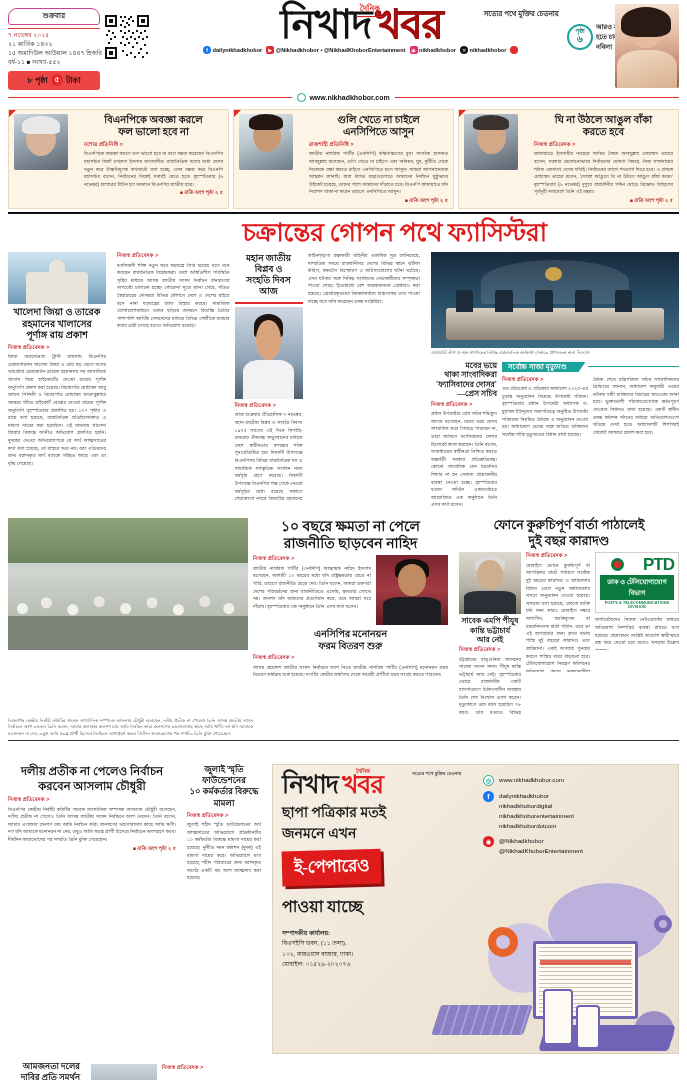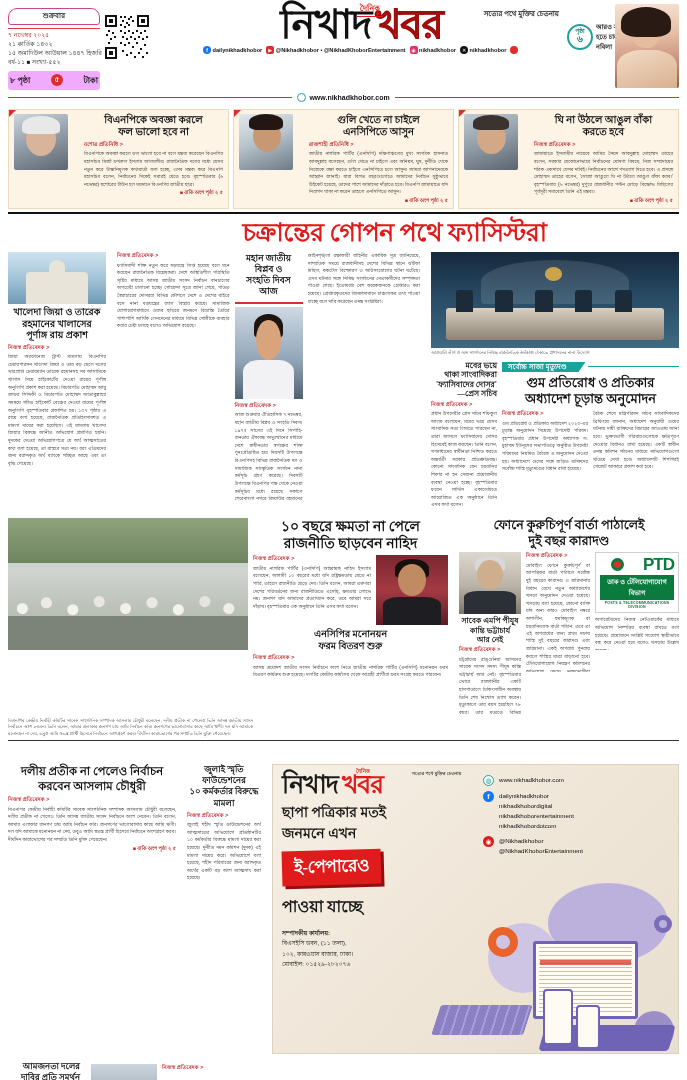--- a/index.html
+++ b/index.html
@@ -18,22 +18,22 @@
   .datebox { width: 92px; flex: 0 0 92px; padding-top: 4px; }
   .day-pill {
     border: 1px solid #c9458f; border-radius: 9px 9px 3px 3px;
     text-align: center; font-size: 7px; color: #1a1a1a; padding: 1px 0 2px;
     background: #fff; font-weight: bold; letter-spacing: .2px;
   }
   .date-lines { margin-top: 3px; border-top: 1px solid #e03a3a; padding-top: 2px; }
   .date-lines div { font-size: 6.2px; color: #b01d1d; line-height: 1.45; white-space: nowrap; }
   .date-lines div.dark { color: #1a1a1a; }
   .price-row {
-    margin-top: 4px; background: #f0abfc; border-radius: 3px;
-    display: flex; align-items: center; justify-content: space-between; gap: 3px;
+    margin-top: 4px; background: #ef4444; border-radius: 3px;
+    display: flex; align-items: center; justify-content: center; gap: 3px;
     padding: 3px 2px; font-size: 8px; font-weight: bold; color: #111;
   }
   .price-circle {
     width: 12px; height: 12px; border-radius: 50%; background: #e32b2b;
     color: #fff; font-size: 7.5px; display: flex; align-items: center; justify-content: center;
   }
 
   .qr { width: 46px; height: 46px; flex: 0 0 46px; margin: 10px 6px 0 4px; }
   .qr svg { display: block; }
 
@@ -493,22 +493,20 @@
 'ফ্যাসিবাদের দোসর'
 —প্রেস সচিব</div>
           <div class="credit" style="margin-top:2px">নিজস্ব প্রতিবেদক &gt;</div>
           <div class="body-text" style="max-height:120px;overflow:hidden">প্রধান উপদেষ্টার প্রেস সচিব শফিকুল আলম বলেছেন, মবের ভয়ে যেসব সাংবাদিক সত্য লিখতে পারছেন না, তারা আসলে ফ্যাসিবাদের দোসর হিসেবেই কাজ করছেন। তিনি বলেন, গণমাধ্যমের স্বাধীনতা নিশ্চিত করতে অন্তর্বর্তী সরকার প্রতিশ্রুতিবদ্ধ। কোনো সাংবাদিক যেন হয়রানির শিকার না হন সেজন্য প্রয়োজনীয় ব্যবস্থা নেওয়া হচ্ছে। বৃহস্পতিবার ফরেন সার্ভিস একাডেমিতে আয়োজিত এক অনুষ্ঠানে তিনি এসব কথা বলেন।</div>
         </div>
         <div style="flex:1">
           <div class="tag-banner">
             <span class="tg">সর্বোচ্চ সাজা মৃত্যুদণ্ড</span>
             <span class="tgline"></span>
           </div>
-          <div class="hl" style="font-size:13px; white-space:pre-line; text-align:center; line-height:1.25;">গুম প্রতিরোধ ও প্রতিকার
-অধ্যাদেশ চূড়ান্ত অনুমোদন</div>
           <div style="display:flex; gap:5px; margin-top:3px;">
             <div style="flex:1">
               <div class="credit">নিজস্ব প্রতিবেদক &gt;</div>
               <div class="body-text" style="max-height:96px;overflow:hidden">গুম প্রতিরোধ ও প্রতিকার অধ্যাদেশ ২০২৫-এর চূড়ান্ত অনুমোদন দিয়েছে উপদেষ্টা পরিষদ। বৃহস্পতিবার প্রধান উপদেষ্টা অধ্যাপক ড. মুহাম্মদ ইউনূসের সভাপতিত্বে অনুষ্ঠিত উপদেষ্টা পরিষদের নিয়মিত বৈঠকে এ অনুমোদন দেওয়া হয়। অধ্যাদেশে গুমের সঙ্গে জড়িত ব্যক্তিদের সর্বোচ্চ শাস্তি মৃত্যুদণ্ডের বিধান রাখা হয়েছে।</div>
             </div>
             <div style="flex:1">
               <div class="body-text" style="max-height:104px;overflow:hidden">বৈঠক শেষে মন্ত্রিপরিষদ সচিব সাংবাদিকদের ব্রিফিংয়ে জানান, অধ্যাদেশ অনুযায়ী গুমের ঘটনায় দায়ী ব্যক্তিদের বিচারের আওতায় আনা হবে। ভুক্তভোগী পরিবারগুলোকে ক্ষতিপূরণ দেওয়ার বিধানও রাখা হয়েছে। একটি স্বাধীন তদন্ত কমিশন গঠনের মাধ্যমে অভিযোগগুলো খতিয়ে দেখা হবে। অধ্যাদেশটি শিগগিরই গেজেট আকারে প্রকাশ করা হবে।</div>
             </div>
           </div>
         </div>

